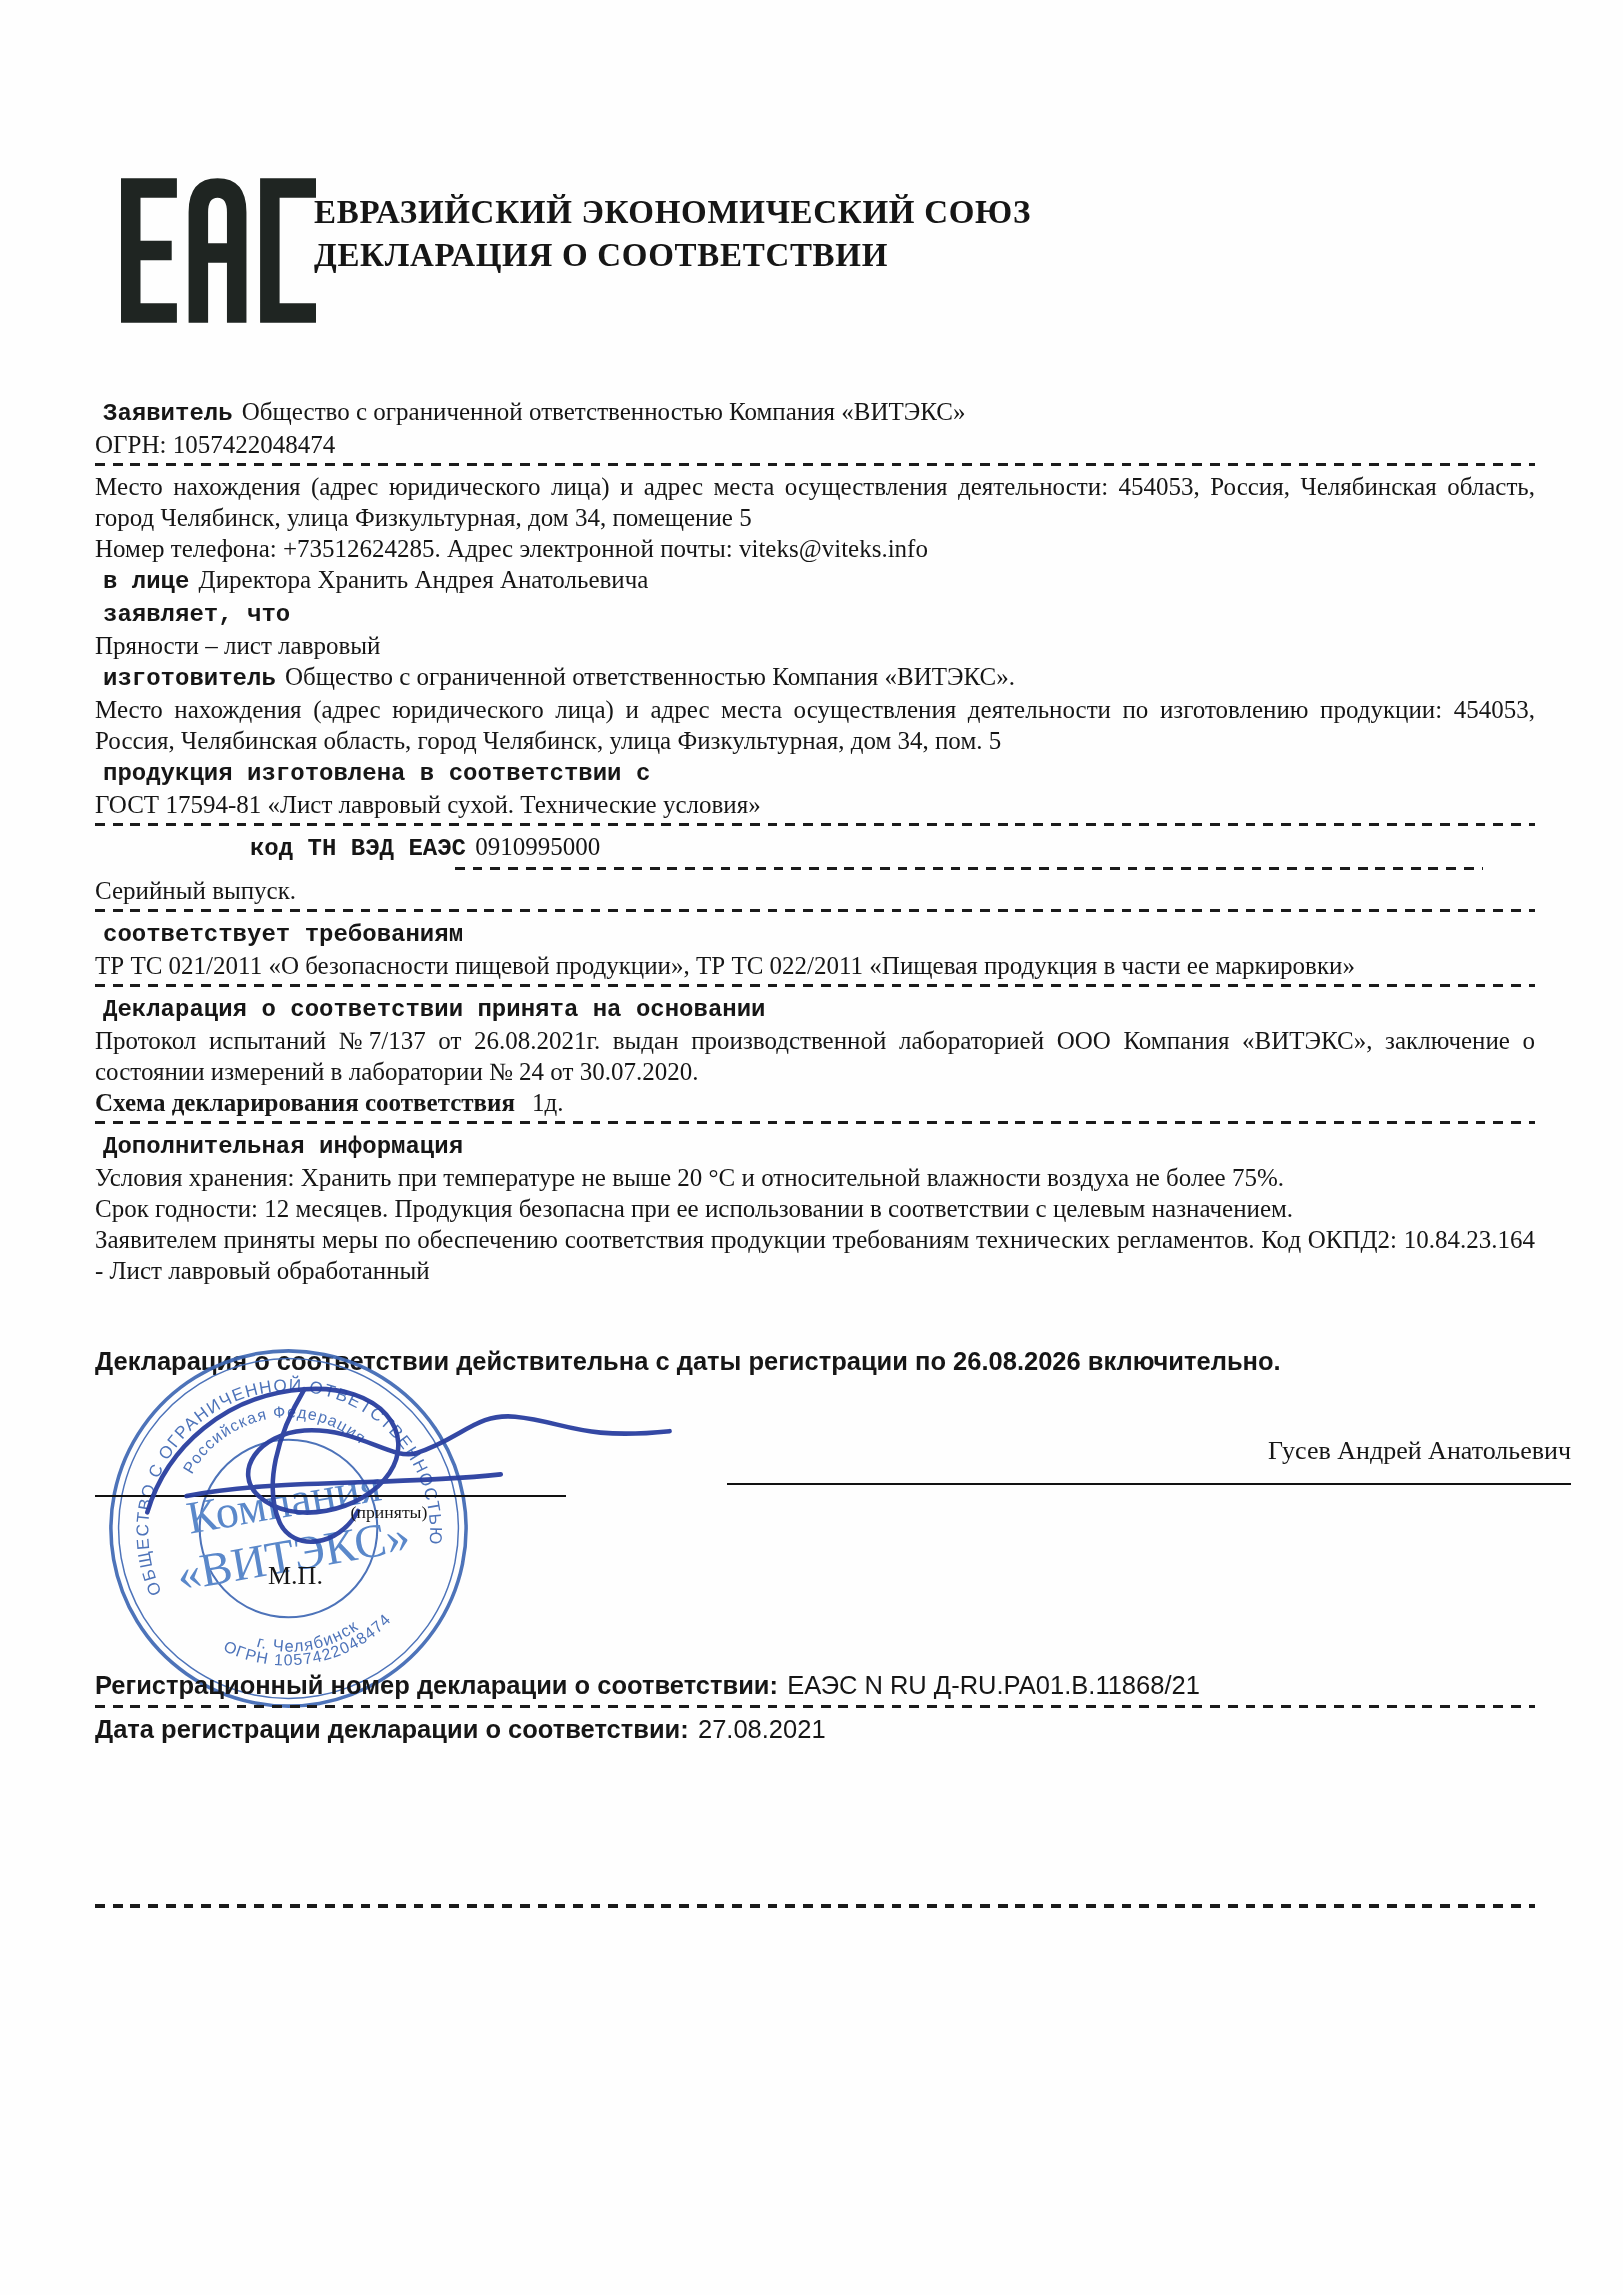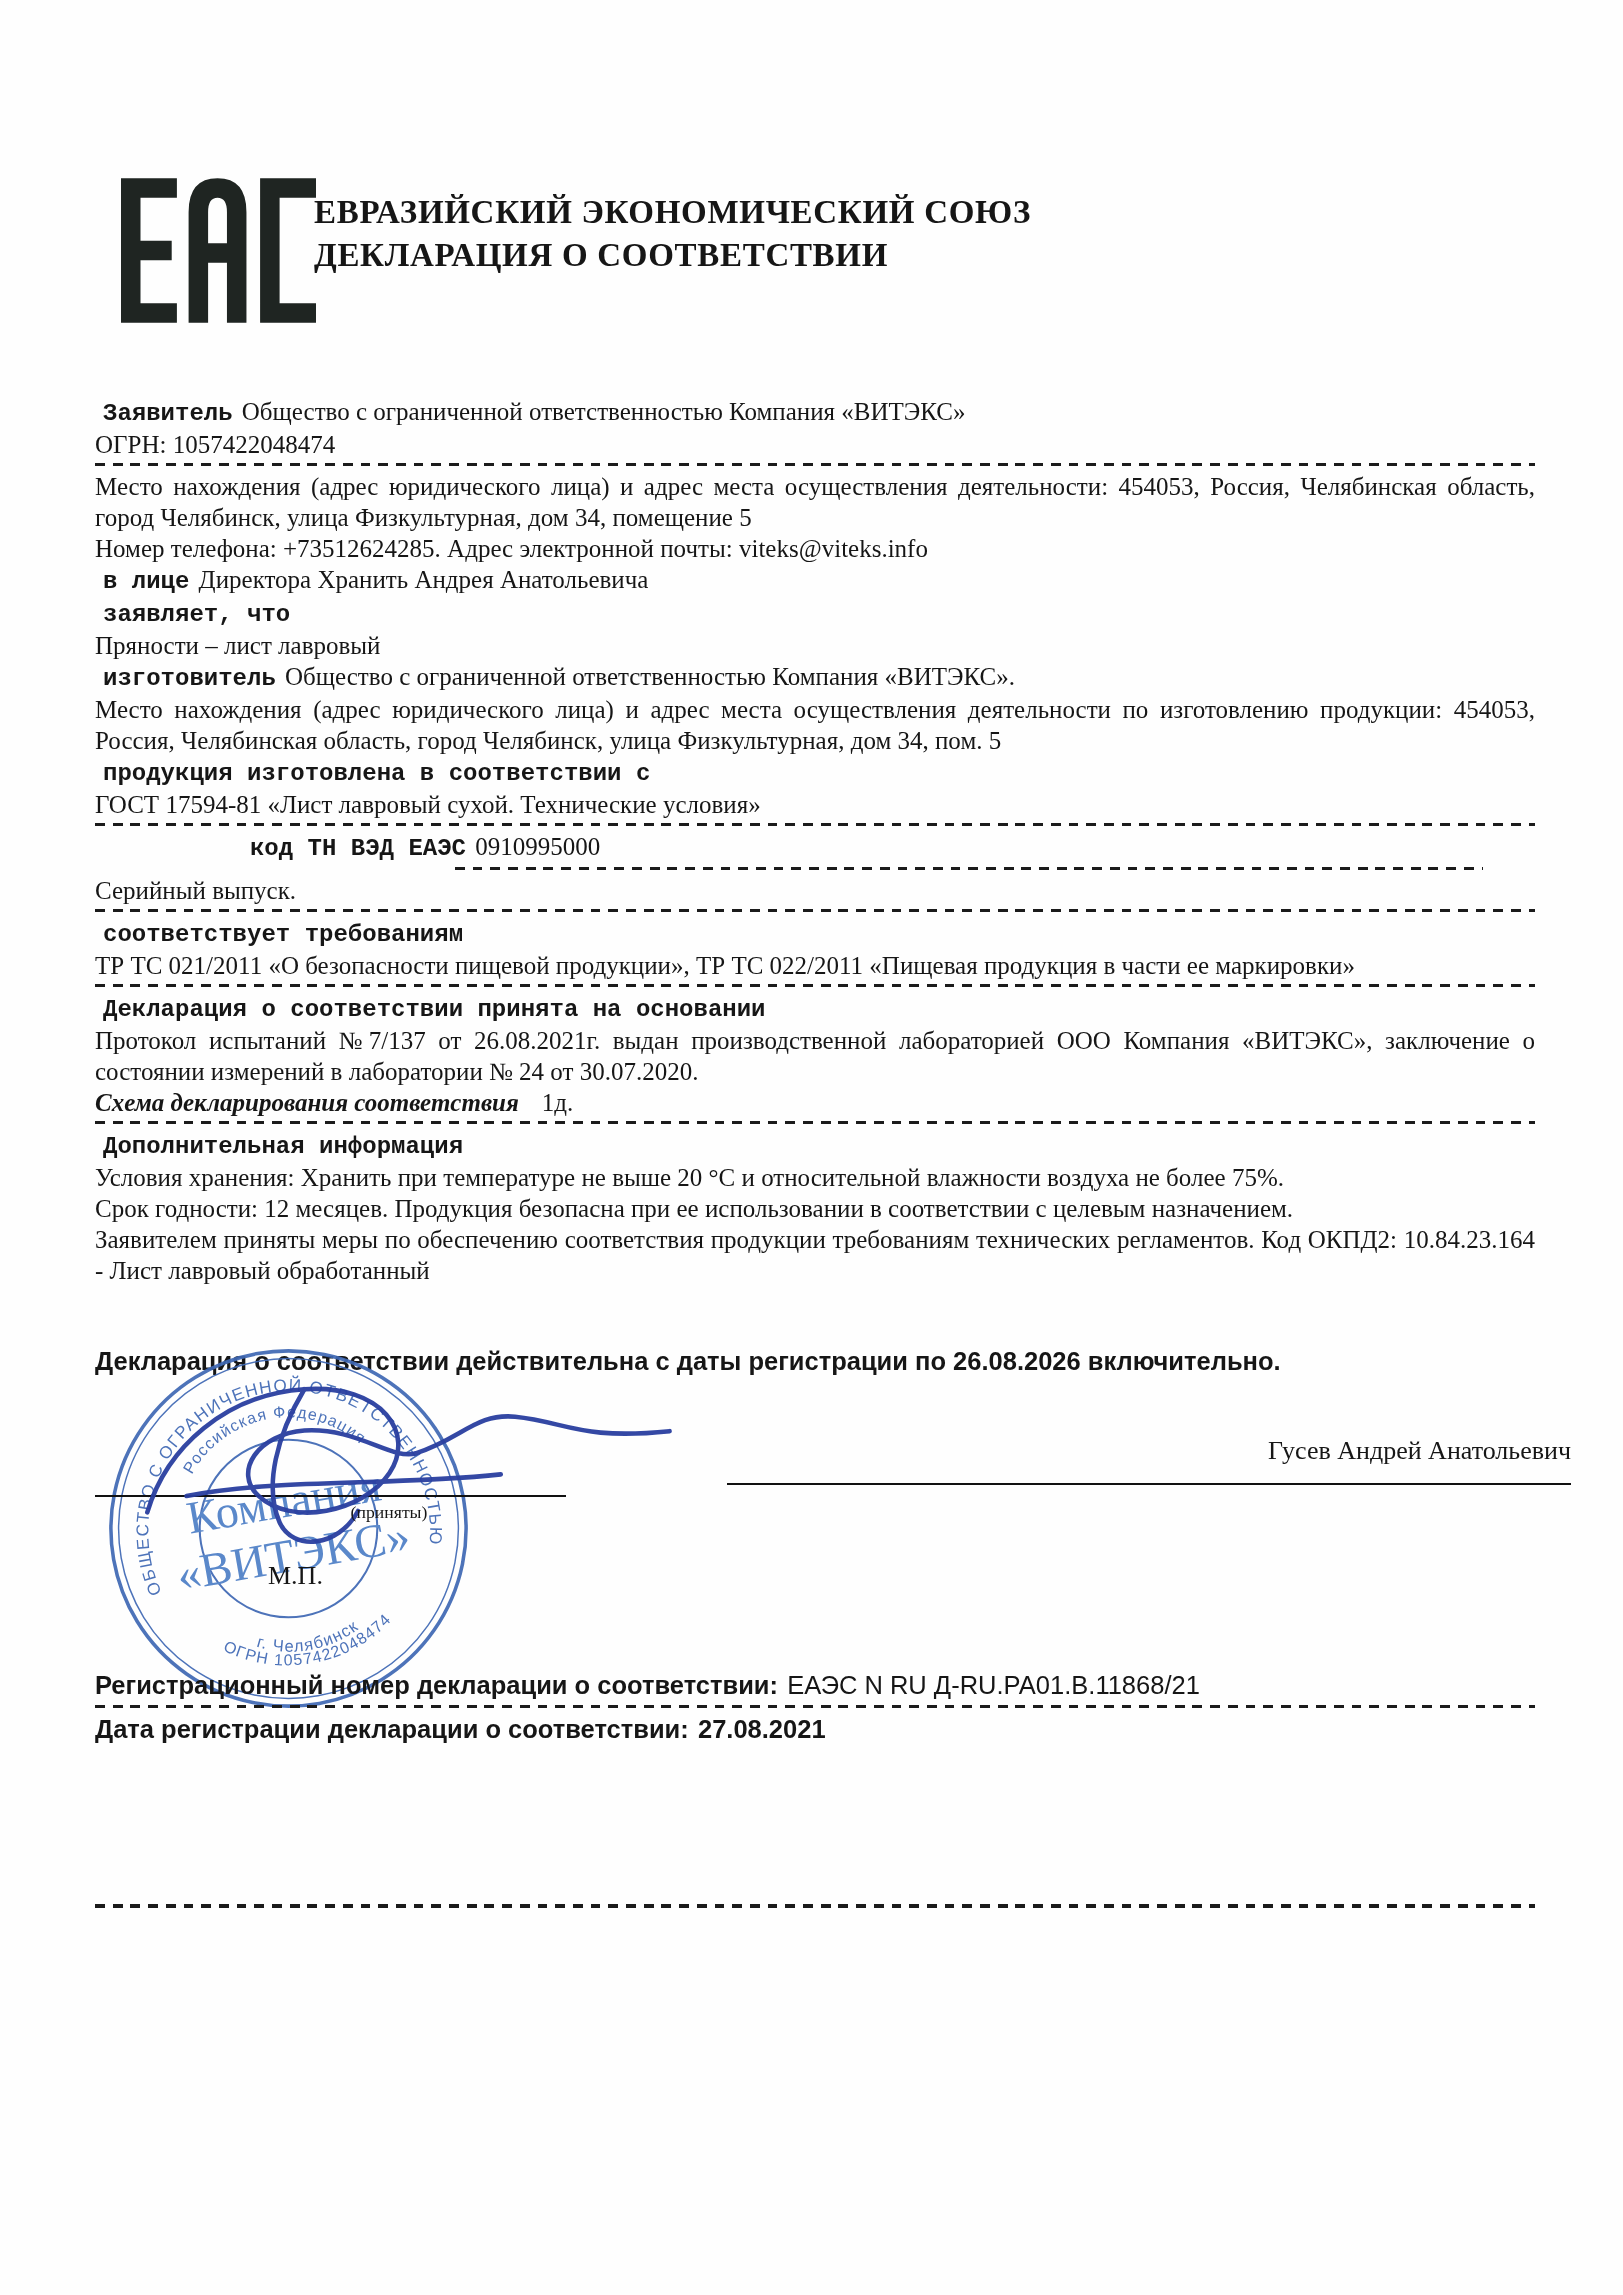--- a/index.html
+++ b/index.html
@@ -7,21 +7,21 @@
         font-family:"Liberation Serif",serif;color:#161616;}
   
   .logo{position:absolute;left:121px;top:178px;width:195px;height:145px;}
   .titlebox{position:absolute;left:314px;top:191px;width:943px;text-align:left;
             font-family:"Liberation Serif",serif;font-weight:700;font-size:33px;line-height:1.3;letter-spacing:0.7px;}
   
   .content{position:absolute;left:95px;top:396px;width:1440px;font-size:25px;line-height:31px;}
   .row{white-space:nowrap;}
   .para{text-align:justify;}
   .b{font-family:Liberation Mono, monospace;font-weight:700;font-size:24px;margin-right:9.2px;margin-left:8px;}
-  .bs{font-family:"Liberation Serif",serif;font-weight:700;margin-right:23px;font-style:italic;}
+  .bs{font-family:"Liberation Serif",serif;font-weight:700;margin-right:17px;}
   .dash{border:none;height:3.3px;margin:2.6px 0 5.2px 0;
         background-image:repeating-linear-gradient(90deg,#1b1b1b 0 9.8px,transparent 9.8px 17.7px);}
   .dash.short{margin-left:360px;width:1028px;}
   .lbl-tnved{display:inline-block;width:363px;text-align:right;}
   
   .validity{position:absolute;left:95px;top:1347px;width:1479px;
             font-family:"Liberation Sans",sans-serif;font-weight:700;font-size:25.5px;}
   
   .signzone{position:absolute;left:95px;top:1365px;width:1440px;height:314px;}
   .stamp{position:absolute;left:9.8px;top:-19.6px;width:367px;height:367px;transform:rotate(-10deg);opacity:.92;}
@@ -29,21 +29,21 @@
   .sig-line-left{position:absolute;left:0px;top:130px;width:471px;border-top:2.6px solid #111;}
   .podpis{position:absolute;left:196px;top:137px;width:196px;text-align:center;font-size:17.7px;}
   .mp{position:absolute;left:173px;top:196px;font-size:26px;}
   .signer{position:absolute;left:632px;top:71px;width:844px;text-align:right;font-size:26px;}
   .sig-line-right{position:absolute;left:632px;top:118px;width:844px;border-top:2.6px solid #111;}
   
   .regblock{position:absolute;left:95px;top:1669px;width:1440px;
             font-family:"Liberation Sans",sans-serif;font-size:25.5px;line-height:33px;}
   .regblock .rl{font-weight:700;margin-right:9.2px;}
   .regblock .rv{font-weight:400;}
-  .regblock .rvb{font-weight:700;text-align:center;}
+  .regblock .rvb{font-weight:400;text-align:center;}
   .bottomdash{position:absolute;left:95px;top:1899px;width:1440px;border:none;height:3.3px;
               background-image:repeating-linear-gradient(90deg,#1b1b1b 0 9.8px,transparent 9.8px 17.7px);}
 </style>
 </head>
 <body>
 
 <div class="page">
 
   <svg class="logo" xmlns="http://www.w3.org/2000/svg" viewBox="0 0 300 222">
     <title>ЕАС</title>

